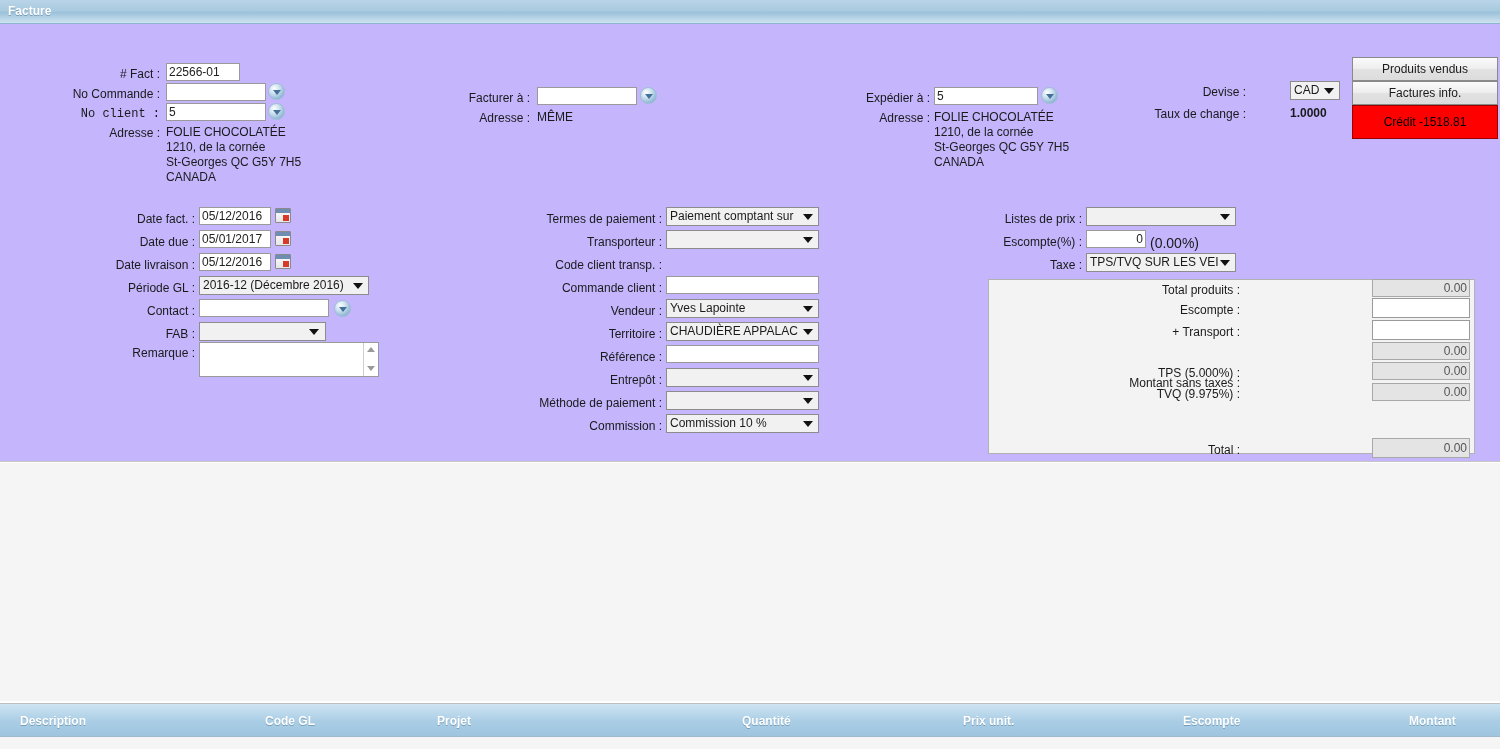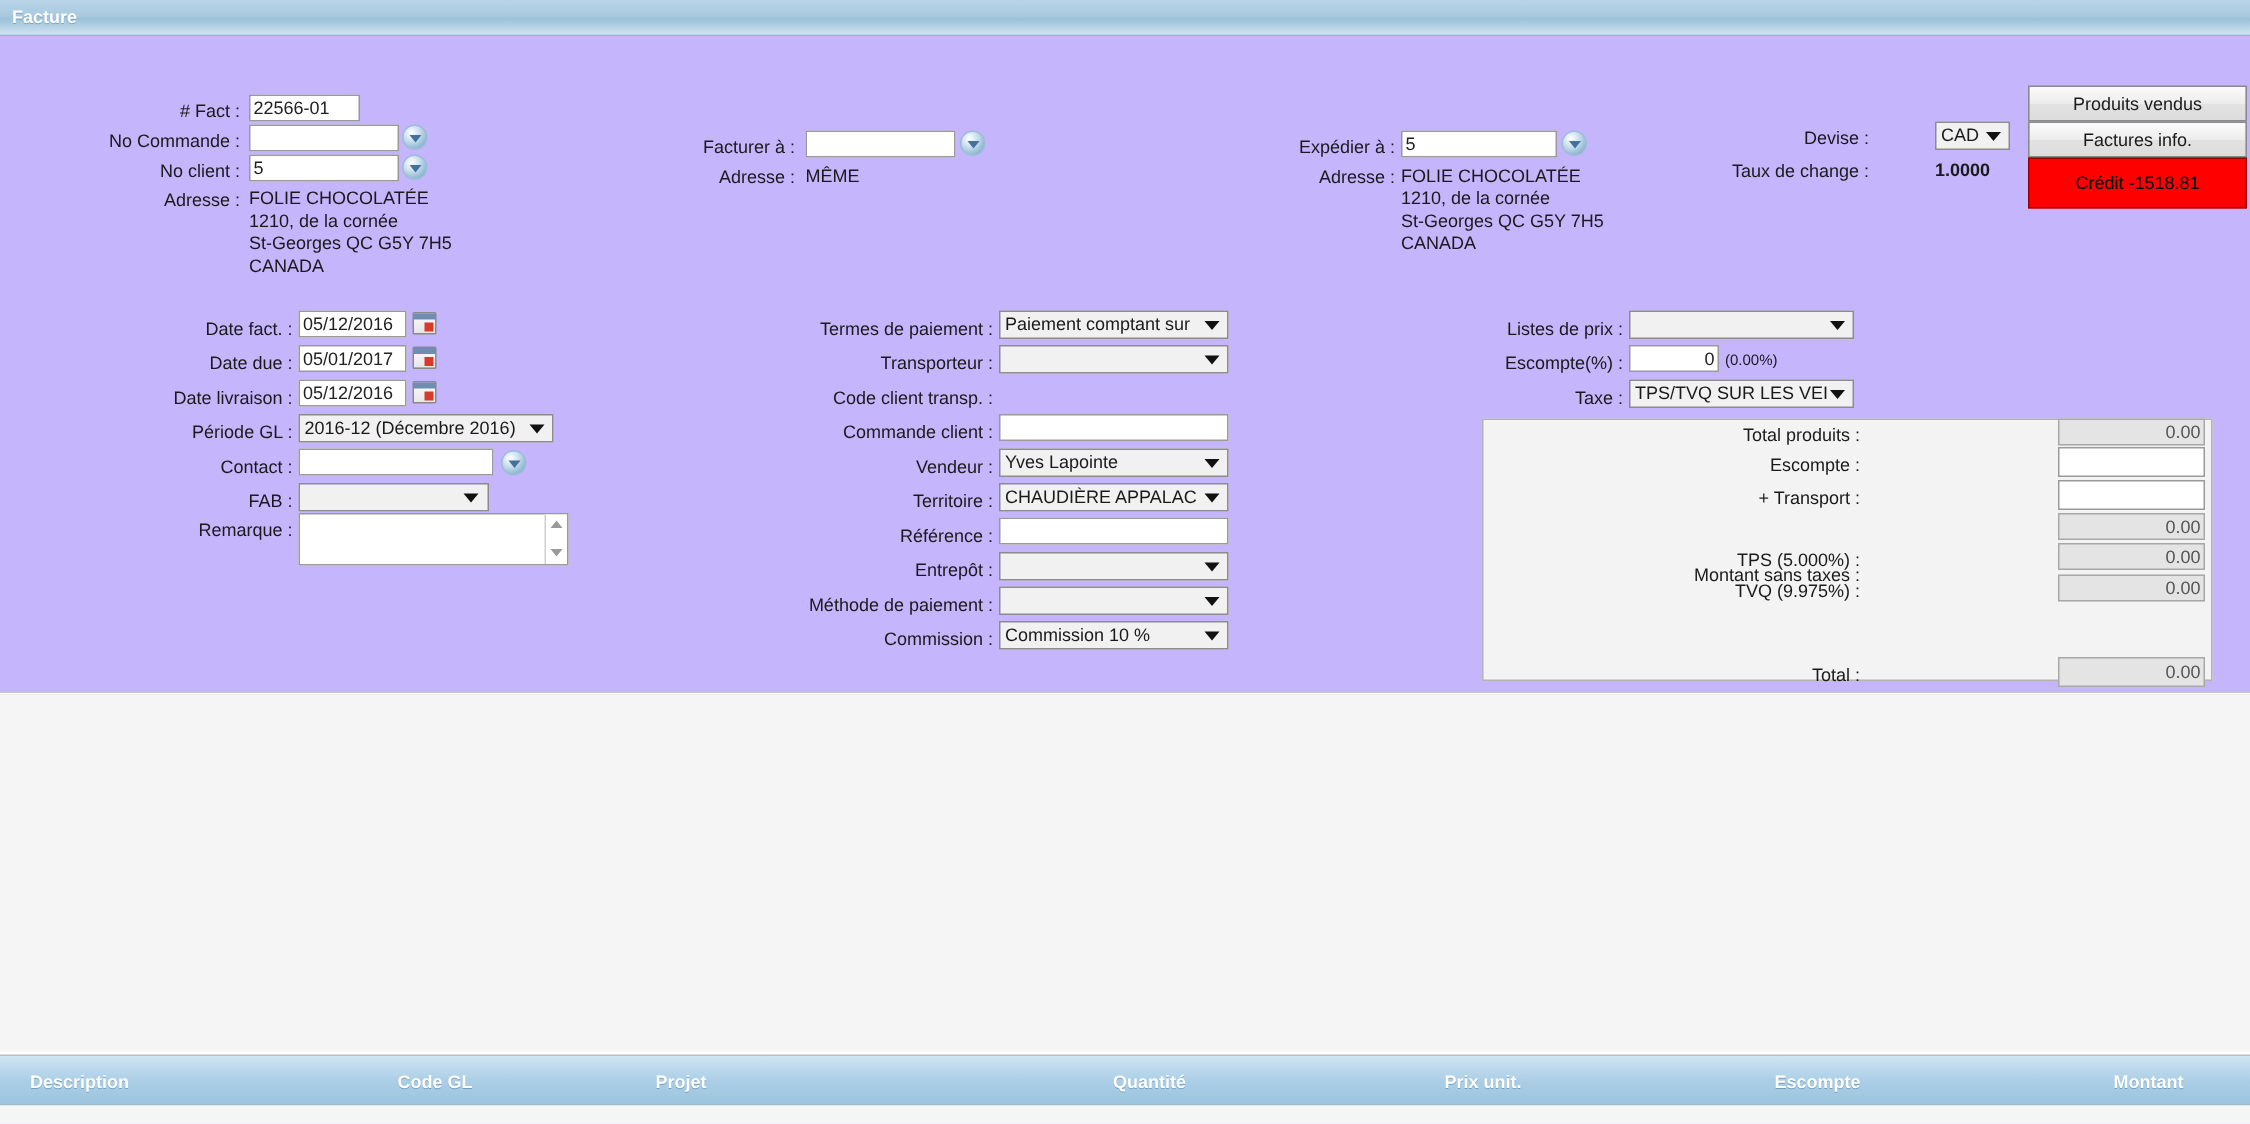--- a/index.html
+++ b/index.html
@@ -178,21 +178,21 @@
 
   <div class="panel-top">
 
     <div class="lbl" style="left:60px; top:42px; width:100px;"># Fact :</div>
     <input class="txt" style="left: 166px; top: 39px; width: 74px;" value="22566-01">
 
     <div class="lbl" style="left:40px; top:62px; width:120px;">No Commande :</div>
     <input class="txt" style="left: 166px; top: 59px; width: 100px;" value="">
     <div class="combo-btn" style="left:268px; top:59px;"></div>
 
-    <div class="lbl" style="left:60px; top:82px; width:100px;">No client :</div>
+    <div class="lbl" style="left:60px; top:82px; width:100px;font-family:Liberation Mono, monospace;">No client :</div>
     <input class="txt" style="left: 166px; top: 79px; width: 100px;" value="5">
     <div class="combo-btn" style="left:268px; top:79px;"></div>
 
     <div class="lbl" style="left:60px; top:101px; width:100px;">Adresse :</div>
     <div class="addrblock" style="left:166px; top:101px;">
       <div>FOLIE CHOCOLATÉE</div>
       <div>1210, de la cornée</div>
       <div>St-Georges QC G5Y 7H5</div>
       <div>CANADA</div>
     </div>
@@ -314,21 +314,21 @@
     <div class="sel-arrow" style="left:801px; top:391px;"></div>
 
     <div class="lbl" style="left:930px; top:187px; width:152px;">Listes de prix :</div>
     <select class="sel" style="left:1086px; top:183px; width:150px;">
       <option></option>
     </select>
     <div class="sel-arrow" style="left:1218px; top:184px;"></div>
 
     <div class="lbl" style="left:930px; top:210px; width:152px;">Escompte(%) :</div>
     <input class="txt num" style="left: 1086px; top: 206px; width: 60px;" value="0">
-    <div class="statictext" style="left:1150px; top:211px; font-size:10px;">(0.00%)</div>
+    <div class="statictext" style="left:1150px; top:211px; font-size:14px;">(0.00%)</div>
 
     <div class="lbl" style="left:930px; top:233px; width:152px;">Taxe :</div>
     <select class="sel" style="left:1086px; top:229px; width:150px;">
       <option>TPS/TVQ SUR LES VEI</option>
     </select>
     <div class="sel-arrow" style="left:1218px; top:230px;"></div>
 
     <div class="groupbox" style="left:988px; top:255px; width:487px; height:175px;"></div>
 
     <div class="lbl" style="left:1070px; top:258px; width:170px;">Total produits :</div>

